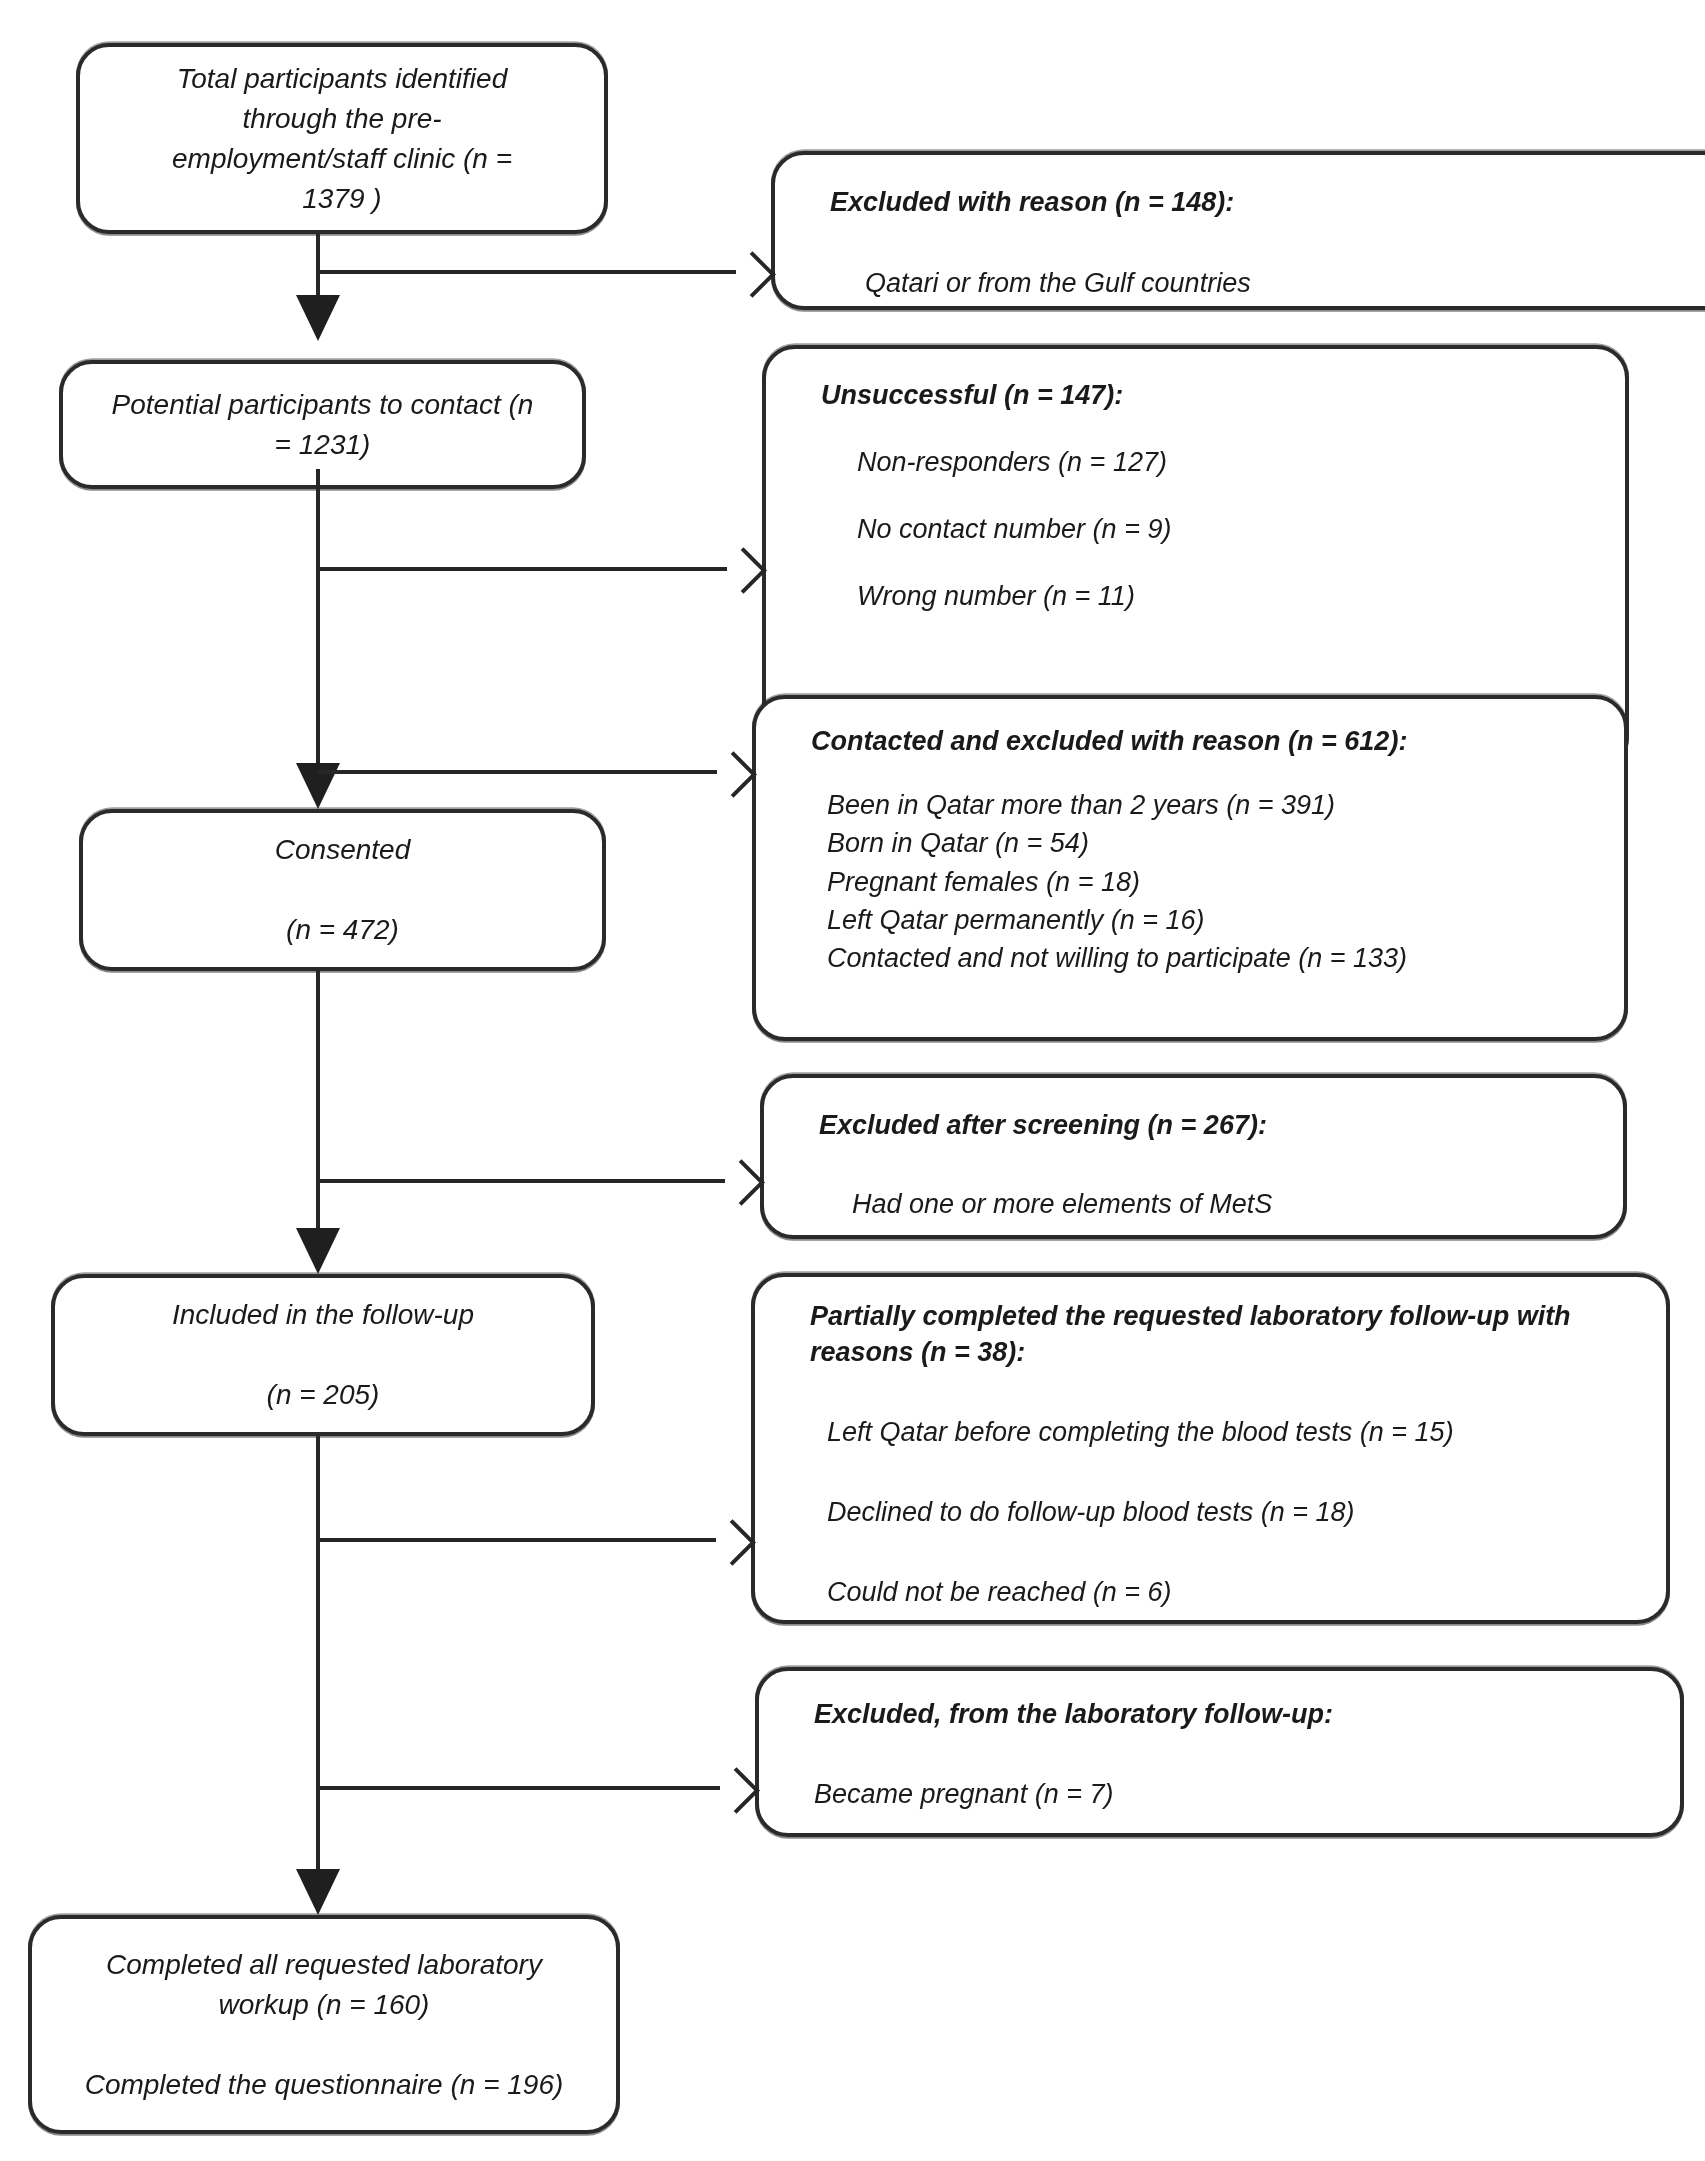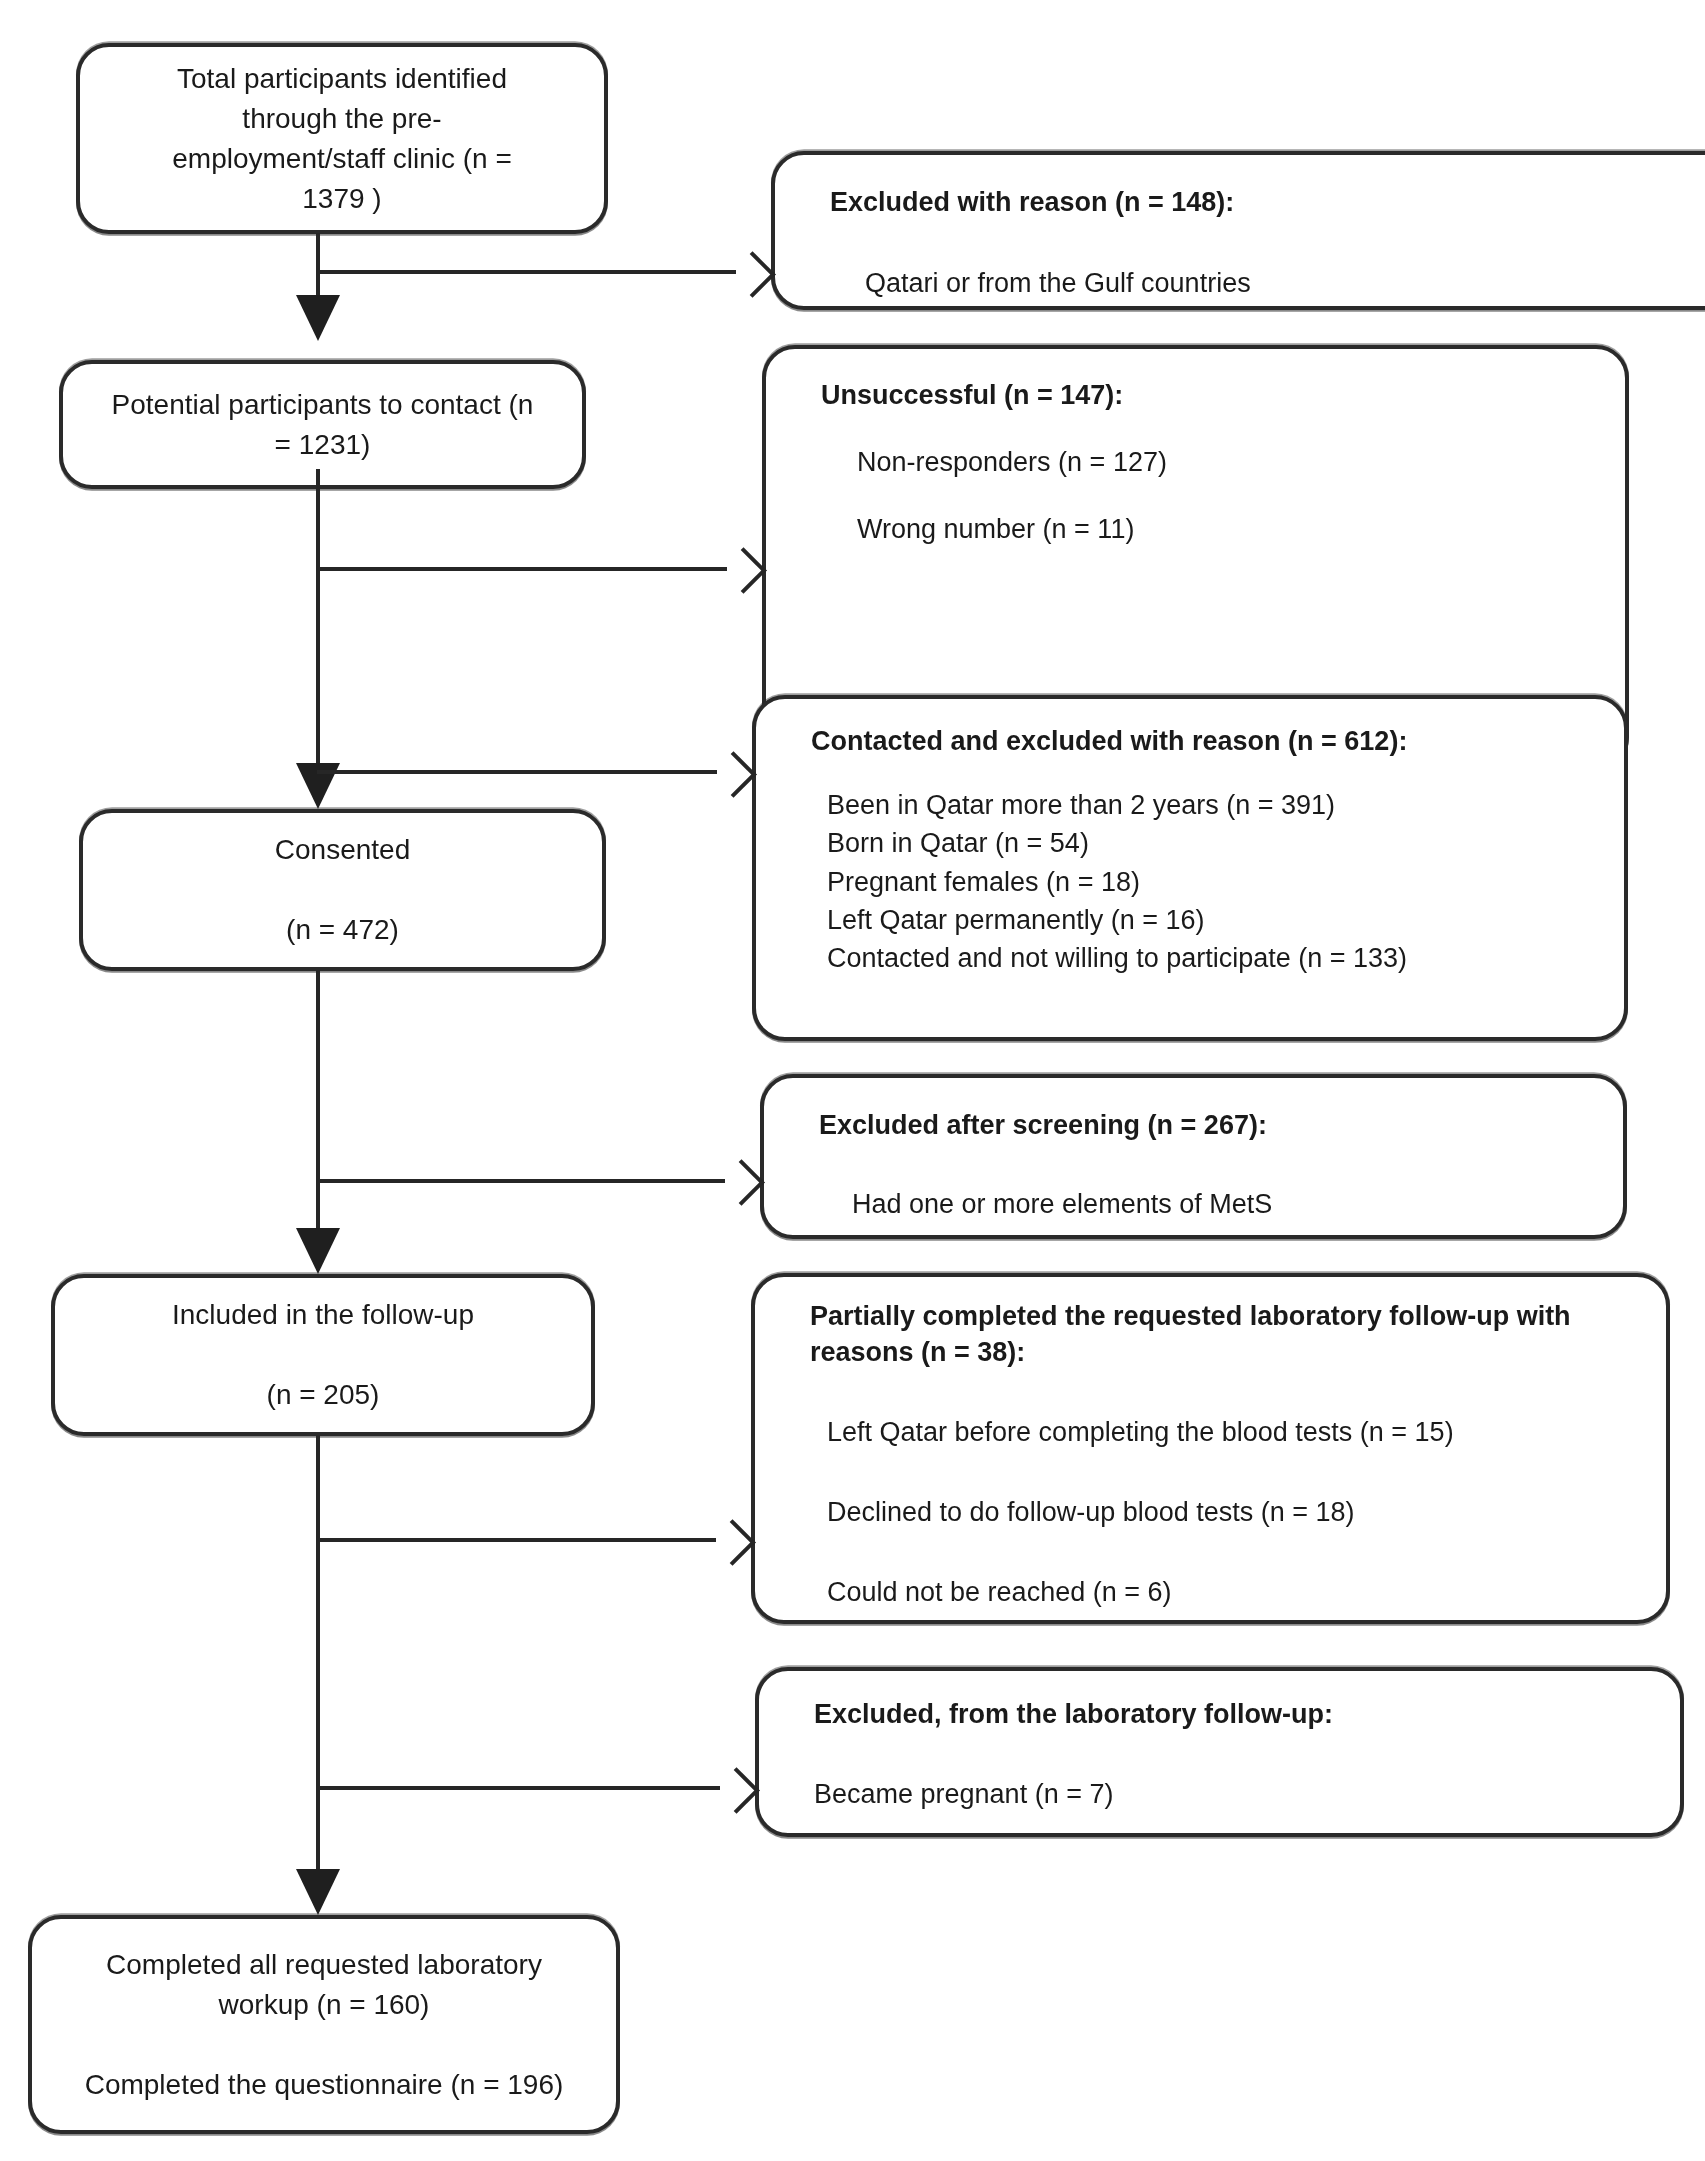--- a/index.html
+++ b/index.html
@@ -3,20 +3,21 @@
 <meta charset="utf-8">
 <style>
   html,body{margin:0;padding:0;background:#ffffff;}
   #canvas{
     position:relative;
     width:1705px;height:2161px;
     background:#ffffff;
     font-family:"Liberation Sans", sans-serif;
     color:#1a1a1a;
     overflow:hidden;
+    font-style:italic;
   }
   .box{
     position:absolute;
     box-sizing:border-box;
     border:4.6px solid #2a2a2a;
     border-radius:33px;
     background:#ffffff;
     box-shadow:0 1.7px 0 rgba(40,40,40,.55), 0 -1.7px 0 rgba(40,40,40,.45);
   }
   .lbox{
@@ -110,20 +111,21 @@
   </div>
 
   <div id="r1" class="box rbox">
     <div class="hd prewrap">Excluded with reason (n = 148):</div>
     <div class="it">Qatari or from the Gulf countries</div>
   </div>
 
   <div id="r2" class="box rbox">
     <div class="hd prewrap">Unsuccessful (n = 147):</div>
     <div class="it">Non-responders (n = 127)</div>
+    <div class="it">No contact number (n = 9)</div>
     <div class="it">Wrong number (n = 11)</div>
   </div>
 
   <div id="r3" class="box rbox">
     <div class="hd prewrap">Contacted and excluded with reason (n = 612):</div>
     <div class="it first">Been in Qatar more than 2 years (n = 391)</div>
     <div class="it">Born in Qatar (n = 54)</div>
     <div class="it">Pregnant females (n = 18)</div>
     <div class="it">Left Qatar permanently (n = 16)</div>
     <div class="it">Contacted and not willing to participate (n = 133)</div>

